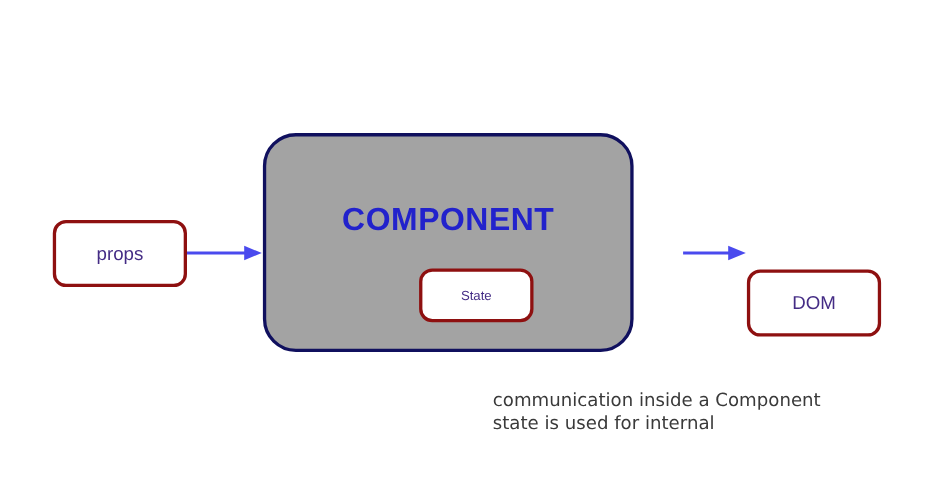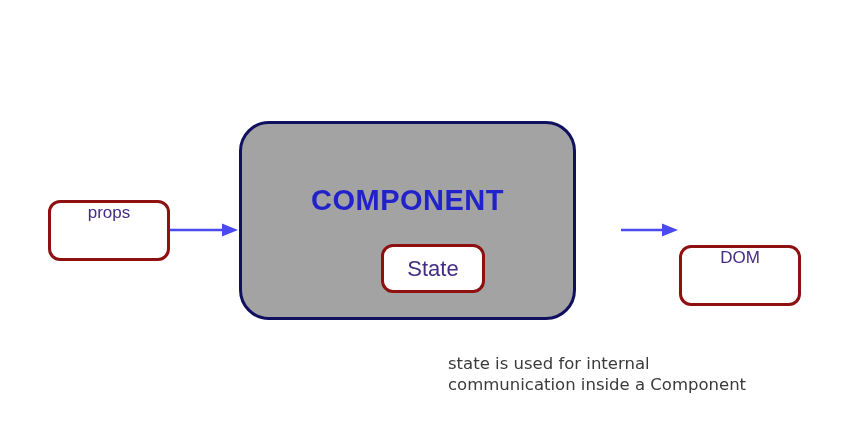--- a/index.html
+++ b/index.html
@@ -15,21 +15,21 @@
     font-family: "Liberation Sans", sans-serif;
     overflow: hidden;
   }
   .node {
     position: absolute;
     box-sizing: border-box;
     border: 3px solid var(--node-border-red, #8e1010);
     border-radius: 12px;
     background: #ffffff;
     display: flex;
-    align-items: flex-start;
+    align-items: center;
     justify-content: center;
     color: var(--node-label-purple, #442c85);
     font-size: 17px;
   }
   .node-props {
     left: 48px; top: 200px;
     width: 122px; height: 61px;
   }
   .node-dom {
     left: 679px; top: 200px;
@@ -59,21 +59,21 @@
     box-sizing: border-box;
     left: 139px; top: 120px;
     width: 104px; height: 49px;
     border: 3px solid var(--node-border-red, #8e1010);
     border-radius: 12px;
     background: #ffffff;
     display: flex;
     align-items: center;
     justify-content: center;
     color: var(--node-label-purple, #442c85);
-    font-size: 22px;
+    font-size: 12px;
   }
   .arrow-svg {
     position: absolute;
     overflow: visible;
   }
   .arrow-svg line {
     stroke: var(--arrow-blue, #4a4aee);
     stroke-width: 2.6;
   }
   .arrow-svg polygon {
@@ -116,17 +116,17 @@
   <svg class="arrow-svg arrow-2" width="58" height="20">
     <line x1="0" y1="10" x2="43" y2="10"></line>
     <polygon points="41,3.5 57,10 41,16.5"></polygon>
   </svg>
 
   <div class="node node-dom">
     <span>DOM</span>
   </div>
 
   <div class="caption">
+    <span>communication inside a Component</span>
     <span>state is used for internal</span>
-    <span>communication inside a Component</span>
   </div>
 
 </div>
 
 </body></html>

